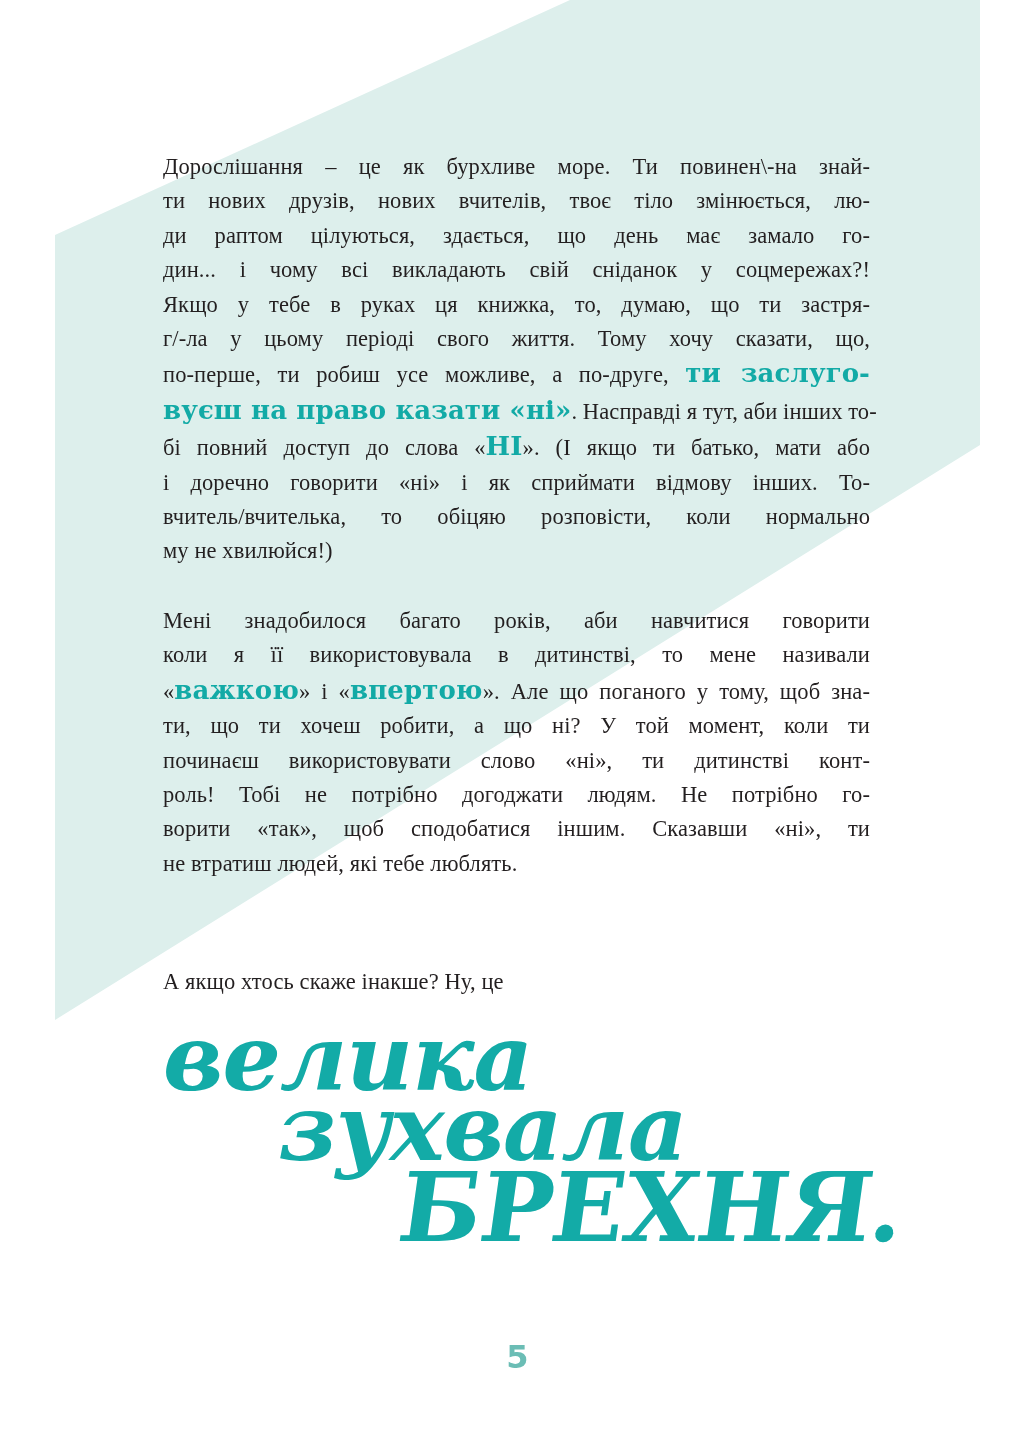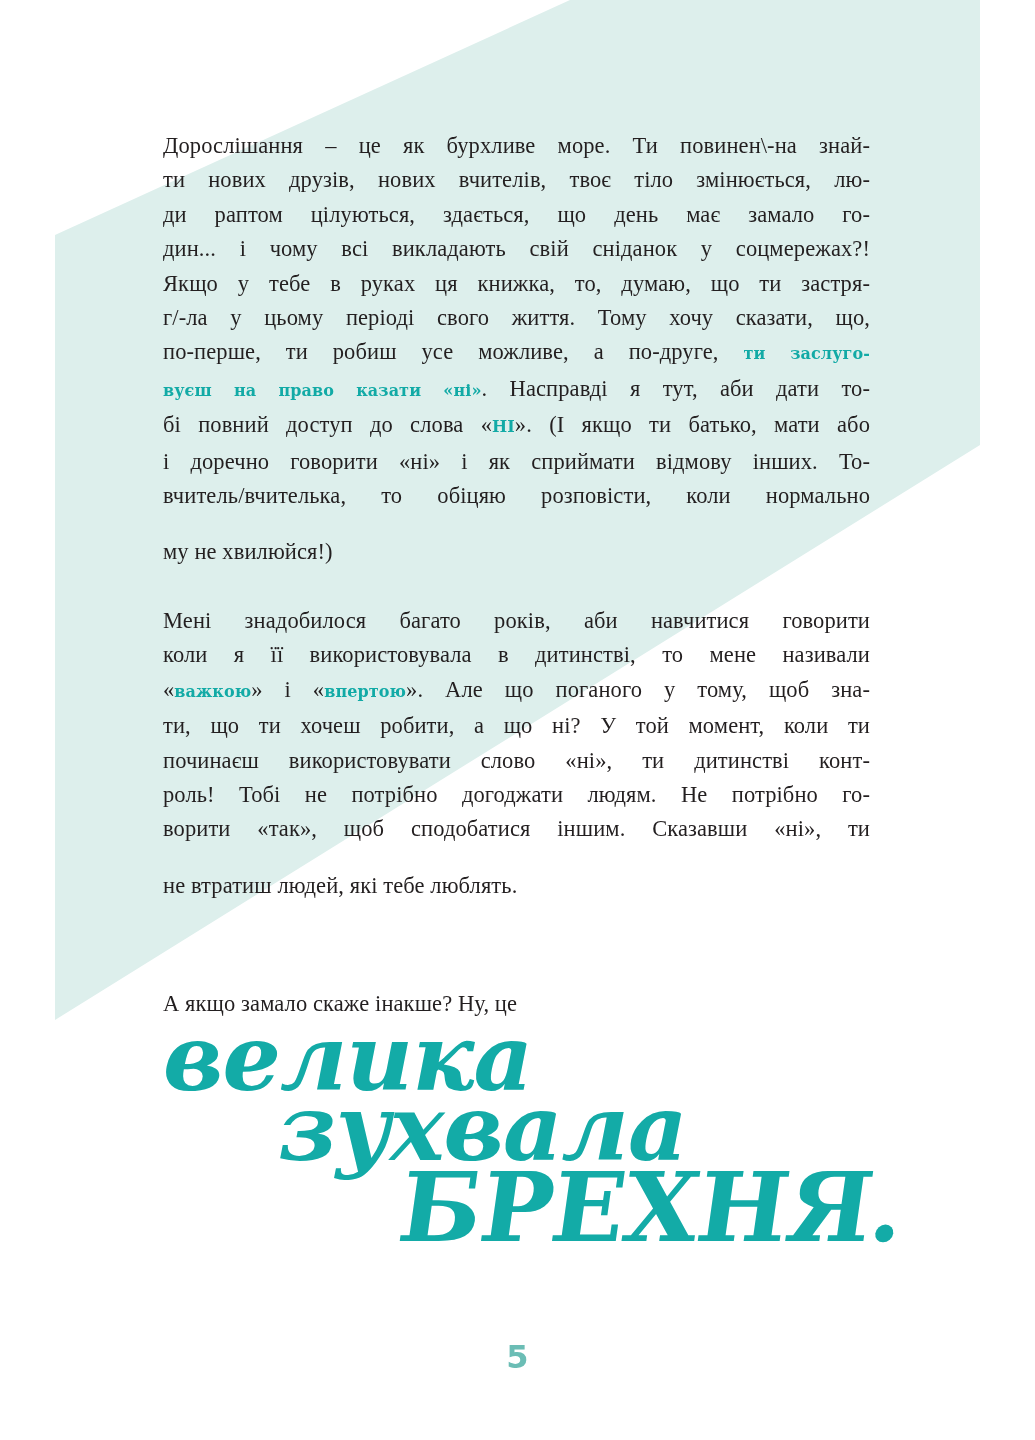--- a/index.html
+++ b/index.html
@@ -12,23 +12,23 @@
     }
     .bg-shape { position: absolute; left: 0; top: 0; width: 1035px; height: 1440px; z-index: 0; }
     .page { position: absolute; left: 0; top: 0; width: 1035px; height: 1440px; z-index: 1; }
     .body-text {
       position: absolute; left: 163px; width: 707px;
       font-size: 22.5px; line-height: 34.4px;
       text-align: justify; letter-spacing: 0.1px;
       font-family: "Liberation Serif", "DejaVu Serif", serif;
     }
     .body-text .line { display: block; text-align: justify; text-align-last: justify; white-space: nowrap; }
-    .body-text .line.last { text-align-last: left; margin-top: 22px; }
-    .hl { color: #12aaa6; font-weight: bold; font-family: "DejaVu Serif", serif; font-size: 16px; }
-    .p1 { top: 129px; }
+    .body-text .line.last { text-align-last: left; }
+    .hl { color: #12aaa6; font-weight: bold; font-family: "DejaVu Serif", serif; font-size: 26px; }
+    .p1 { top: 150px; }
     .p2 { top: 604px; }
     .p3 { top: 965px; }
     .big {
       position: absolute; color: #13aba7;
       font-family: "DejaVu Serif", serif; font-weight: bold; font-style: italic;
       font-size: 92px; line-height: 1; letter-spacing: -1px;
     }
     .big1 { left: 163px; top: 1012px; }
     .big2 { left: 278px; top: 1082px; }
     .big3 { left: 400px; top: 1160px; font-style: normal; font-size: 96px; transform: skewX(-8deg); }
@@ -48,40 +48,40 @@
 <div class="page">
 
   <div class="body-text p1">
     <span class="line">Дорослішання – це як бурхливе море. Ти повинен\-на знай-</span>
     <span class="line">ти нових друзів, нових вчителів, твоє тіло змінюється, лю-</span>
     <span class="line">ди раптом цілуються, здається, що день має замало го-</span>
     <span class="line">дин... і чому всі викладають свій сніданок у соцмережах?!</span>
     <span class="line">Якщо у тебе в руках ця книжка, то, думаю, що ти застря-</span>
     <span class="line">г/-ла у цьому періоді свого життя. Тому хочу сказати, що,</span>
     <span class="line"><span>по-перше, ти робиш усе можливе, а по-друге, </span><span class="hl">ти заслуго-</span></span>
-    <span class="line"><span class="hl">вуєш на право казати «ні»</span><span>. Насправді я тут, аби дати то-</span></span>
+    <span class="line"><span class="hl">вуєш на право казати «ні»</span><span>. Насправді я тут, аби інших то-</span></span>
     <span class="line"><span>бі повний доступ до слова «</span><span class="hl">НІ</span><span>». (І якщо ти батько, мати або</span></span>
     <span class="line">і доречно говорити «ні» і як сприймати відмову інших. То-</span>
     <span class="line">вчитель/вчителька, то обіцяю розповісти, коли нормально</span>
     <span class="line last">му не хвилюйся!)</span>
   </div>
 
   <div class="body-text p2">
     <span class="line">Мені знадобилося багато років, аби навчитися говорити</span>
     <span class="line">коли я її використовувала в дитинстві, то мене називали</span>
     <span class="line"><span>«</span><span class="hl">важкою</span><span>» і «</span><span class="hl">впертою</span><span>». Але що поганого у тому, щоб зна-</span></span>
     <span class="line">ти, що ти хочеш робити, а що ні? У той момент, коли ти</span>
     <span class="line">починаєш використовувати слово «ні», ти дитинстві конт-</span>
     <span class="line">роль! Тобі не потрібно догоджати людям. Не потрібно го-</span>
     <span class="line">ворити «так», щоб сподобатися іншим. Сказавши «ні», ти</span>
     <span class="line last">не втратиш людей, які тебе люблять.</span>
   </div>
 
   <div class="body-text p3">
-    <span class="line last">А якщо замало скаже інакше? Ну, це</span>
+    <span class="line last">А якщо хтось скаже інакше? Ну, це</span>
   </div>
 
   <div class="big big1">велика</div>
   <div class="big big2">зухвала</div>
   <div class="big big3">БРЕХНЯ.</div>
 
   <div class="page-num">5</div>
 </div>
 
 </body></html>

